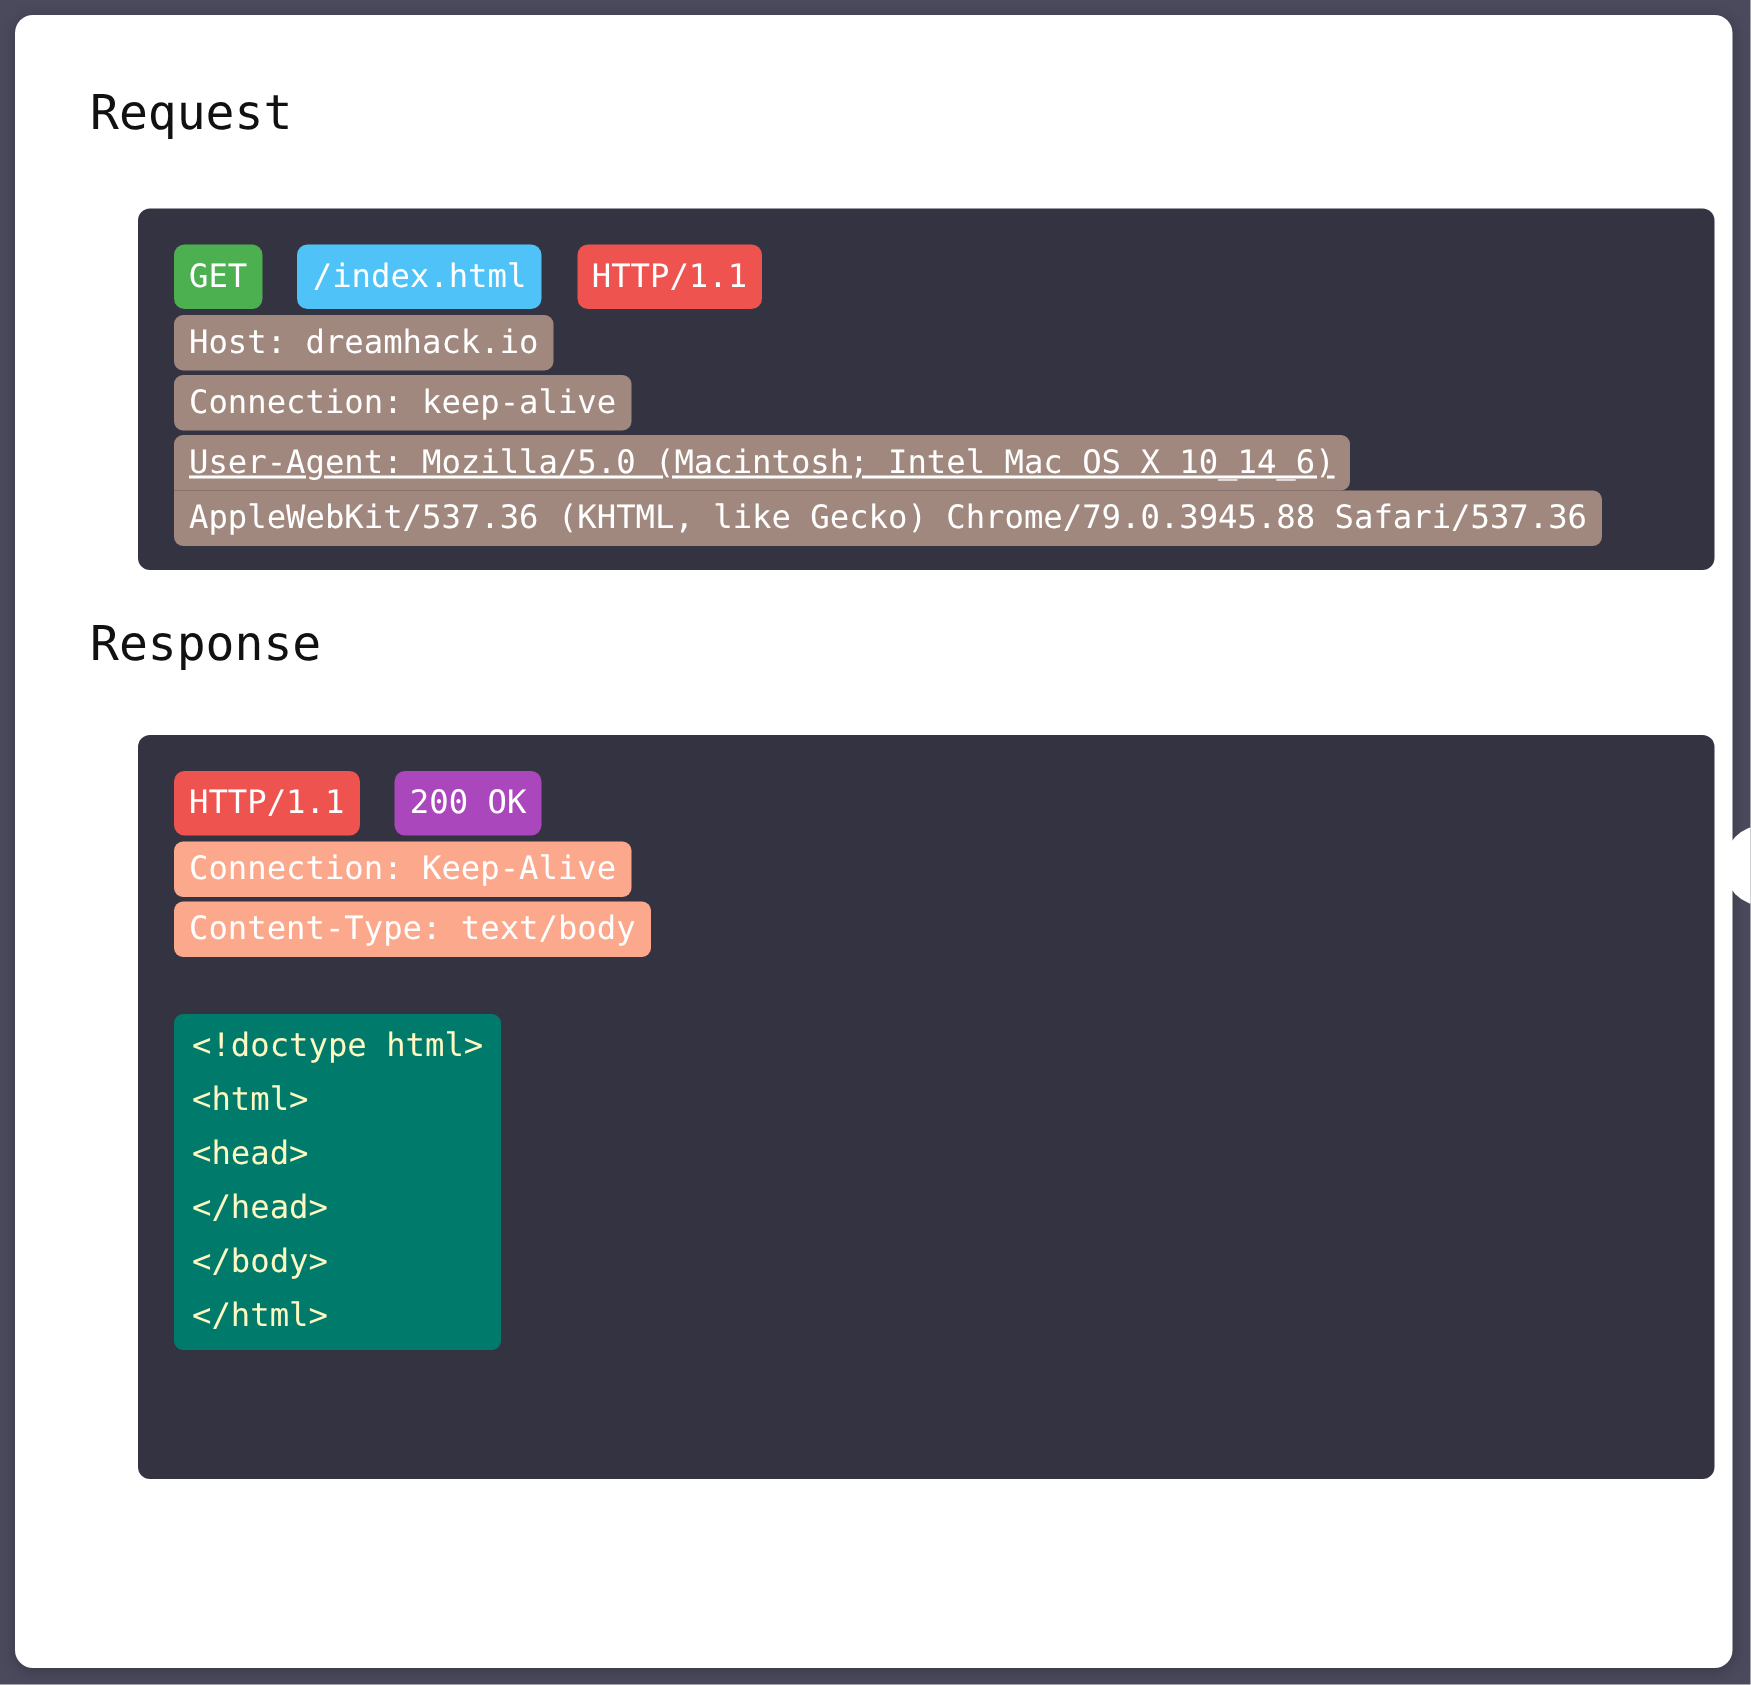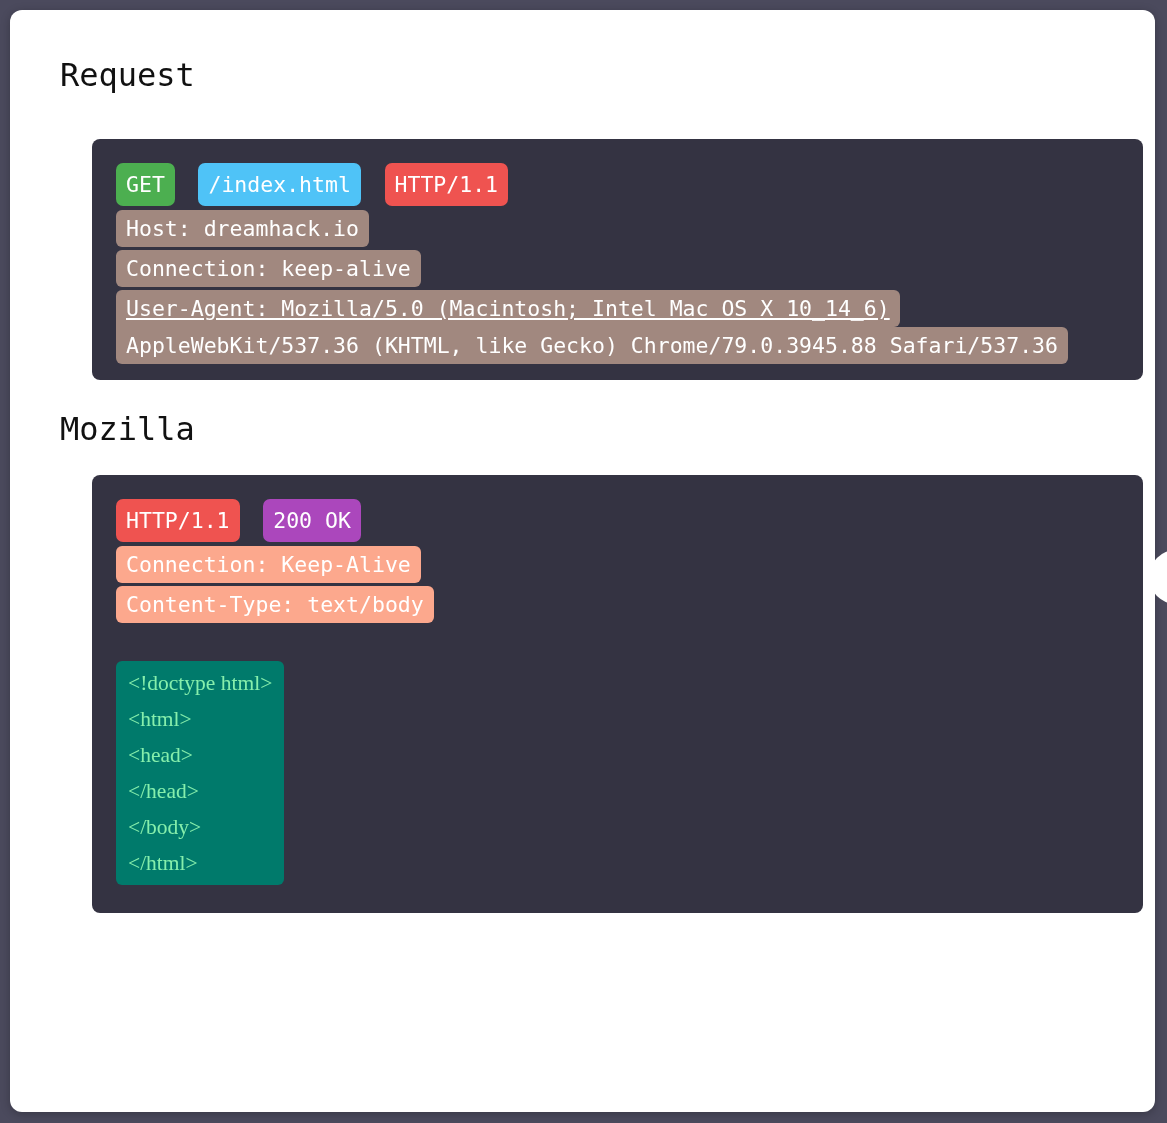--- a/index.html
+++ b/index.html
@@ -37,21 +37,21 @@
   .panel {
     position: absolute;
     left: 49px;
     width: 1051px;
     background: #343342;
     border-radius: 8px;
     padding: 24px 24px 16px 24px;
     margin-left: 33px;
   }
   .panel-request  { top: 129px; height: 241px; }
-  .panel-response { top: 465px; height: 438px; }
+  .panel-response { top: 480px; height: 496px; }
 
   .badge-row { margin-bottom: 4px; white-space: nowrap; }
 
   .badge {
     display: inline-block;
     font-size: 21.5px;
     line-height: 27px;
     color: #ffffff;
     padding: 8px 10px;
     border-radius: 7px;
@@ -76,23 +76,22 @@
   .code-block {
     width: fit-content;
     margin-top: 38px;
     padding: 4px 12px;
     border-radius: 6px;
     background: #007a6b;
   }
   .code-line {
     font-size: 21.5px;
     line-height: 36px;
-    color: #86efac;
+    color: #fef9c3;
     white-space: pre;
-    font-family: Liberation Serif, serif;
   }
 
   .edge-circle {
     position: absolute;
     left: 1149px; top: 550px;
     width: 54px; height: 54px;
     border-radius: 50%;
     background: #ffffff;
     cursor: pointer;
   }
@@ -111,21 +110,21 @@
         <span class="badge" style="background-color: rgb(79, 195, 247);">/index.html</span>
         <span class="badge" style="background-color: rgb(239, 83, 80);">HTTP/1.1</span>
       </div>
 
       <span class="hdr" style="background-color: rgb(161, 136, 127); text-align: right;">Host: dreamhack.io</span>
       <span class="hdr" style="background-color: rgb(161, 136, 127);">Connection: keep-alive</span>
       <span class="hdr wrap-first" style="background-color: rgb(161, 136, 127);">User-Agent: Mozilla/5.0 (Macintosh; Intel Mac OS X 10_14_6)</span>
       <span class="hdr wrap-last" style="background-color: rgb(161, 136, 127);">AppleWebKit/537.36 (KHTML, like Gecko) Chrome/79.0.3945.88 Safari/537.36</span>
     </div>
 
-    <h2 class="section-heading h-response">Mozilla</h2>
+    <h2 class="section-heading h-response">Response</h2>
 
     <div class="panel panel-response" style="background-color: rgb(52, 51, 66);">
       <div class="badge-row">
         <span class="badge" style="background-color: rgb(239, 83, 80);">HTTP/1.1</span>
         <span class="badge" style="background-color: rgb(171, 71, 188);">200 OK</span>
       </div>
 
       <span class="hdr" style="background-color: rgb(252, 168, 141);">Connection: Keep-Alive</span>
       <span class="hdr" style="background-color: rgb(252, 168, 141);">Content-Type: text/body</span>
 

